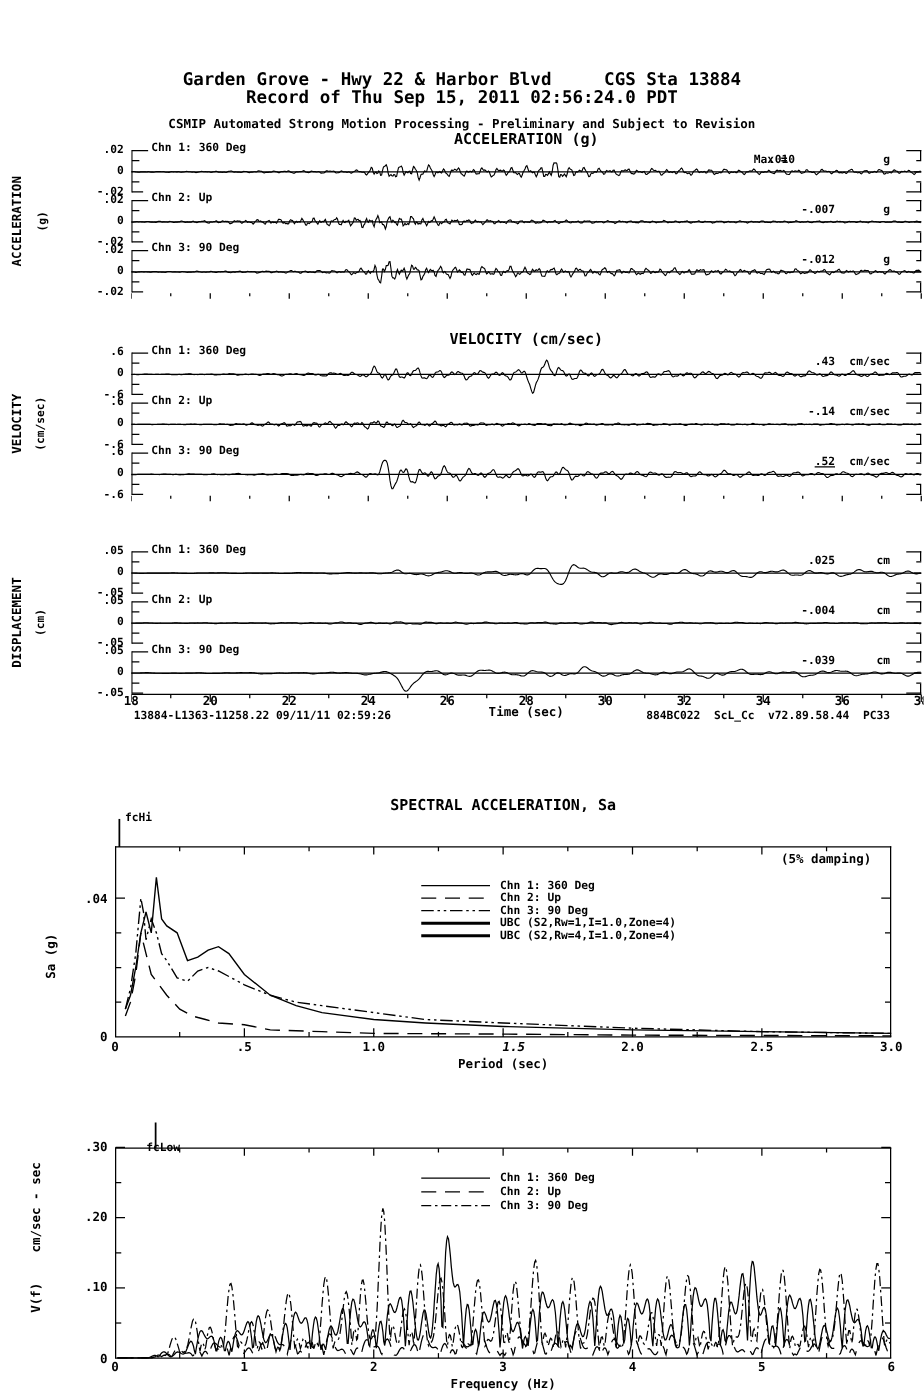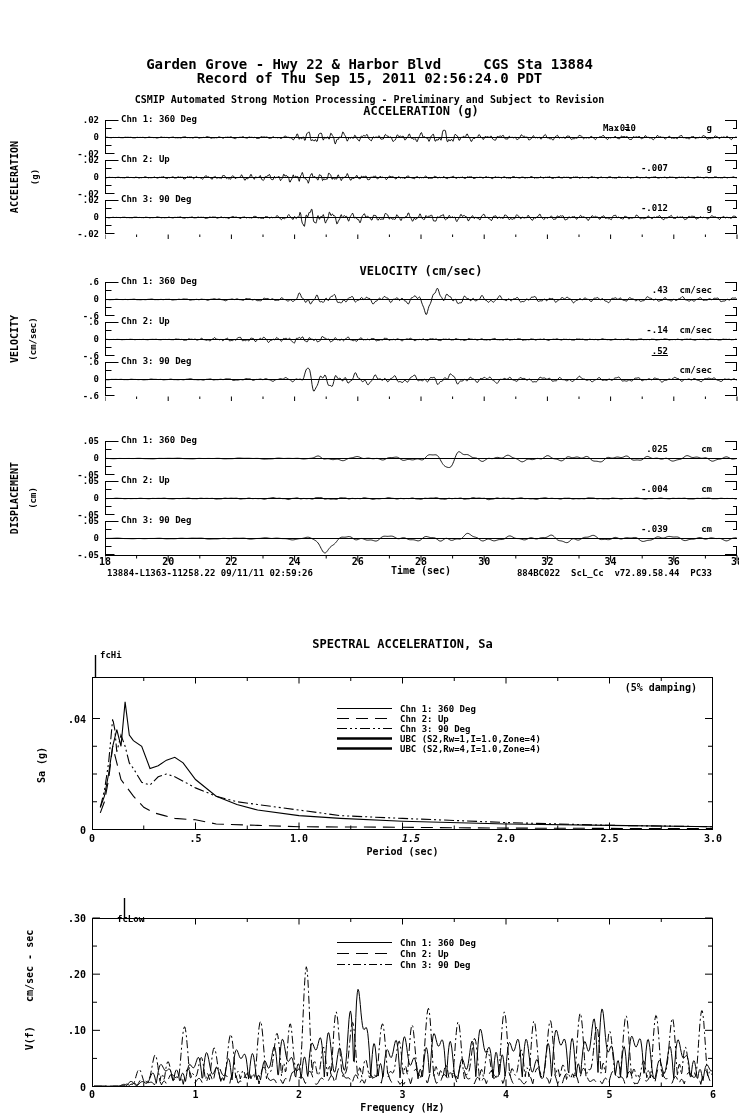--- a/index.html
+++ b/index.html
@@ -126,21 +126,21 @@
 <div class="t f9 rt" style="left:39px;top:391px;width:60px;">-.6</div>
 
 <div class="t f9" style="left:121px;top:276px;">Chn 1: 360 Deg</div>
 <div class="t f9" style="left:121px;top:316px;">Chn 2: Up</div>
 <div class="t f9" style="left:121px;top:356px;">Chn 3: 90 Deg</div>
 
 <div class="t f9 rt" style="left:588px;top:285px;width:80px;">.43</div>
 <div class="t f9 rt" style="left:632px;top:285px;width:80px;">cm/sec</div>
 <div class="t f9 rt" style="left:588px;top:325px;width:80px;">-.14</div>
 <div class="t f9 rt" style="left:632px;top:325px;width:80px;">cm/sec</div>
-<div class="t f9 rt" style="left:588px;top:346px;width:80px;text-decoration:underline;">.52</div>
+<div class="t f9 rt" style="left:588px;top:365px;width:80px;text-decoration:underline;">.52</div>
 <div class="t f9 rt" style="left:632px;top:365px;width:80px;">cm/sec</div>
 
 <svg id="svg-g1" class="svgabs" style="left:105px;top:280px;" width="634" height="124">
       <line x1="0.5" y1="2" x2="0.5" y2="36" stroke="#000" stroke-width="1"></line>
       <line x1="0.5" y1="2.5" x2="13.5" y2="2.5" stroke="#000" stroke-width="1"></line>
       <line x1="0.5" y1="10.5" x2="6.5" y2="10.5" stroke="#000" stroke-width="1"></line>
       <line x1="0.5" y1="27.5" x2="6.5" y2="27.5" stroke="#000" stroke-width="1"></line>
       <line x1="0.5" y1="35.5" x2="9.5" y2="35.5" stroke="#000" stroke-width="1"></line>
       <line x1="0" y1="19.5" x2="632" y2="19.5" stroke="#000" stroke-width="1"></line>
       <line x1="620" y1="2.5" x2="632" y2="2.5" stroke="#000" stroke-width="1"></line>

